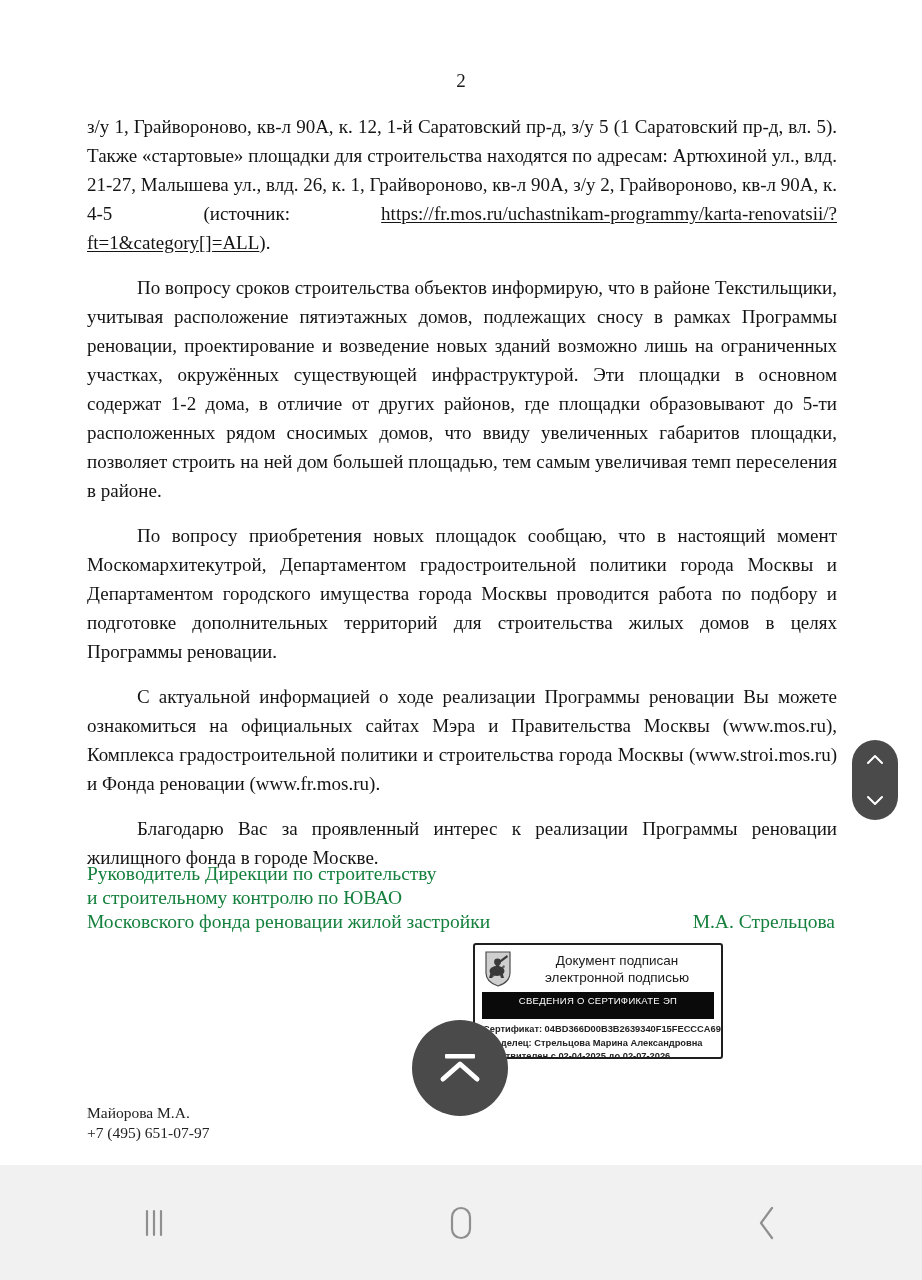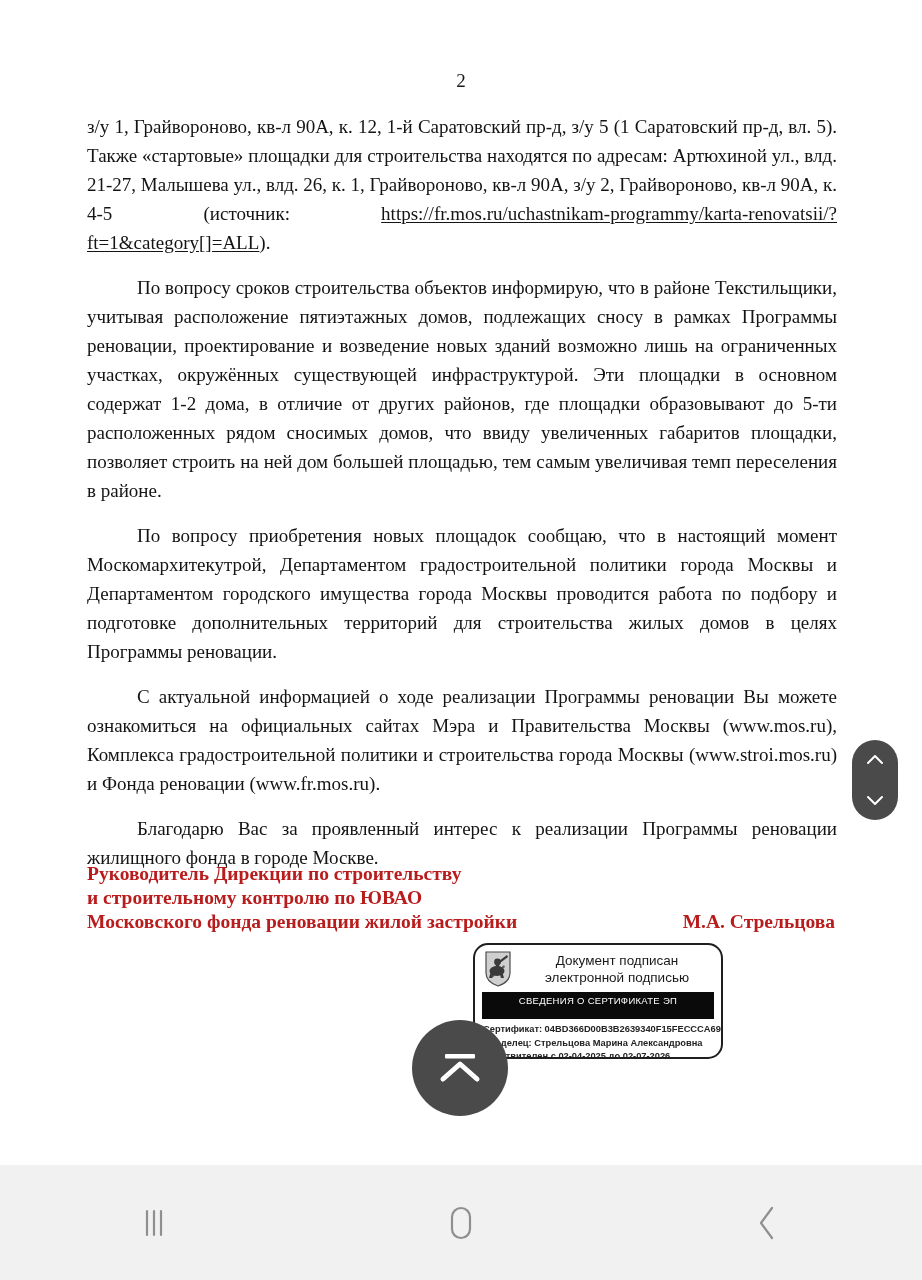--- a/index.html
+++ b/index.html
@@ -68,45 +68,45 @@
     text-underline-offset: 2px;
   }
 
   
   #signature-block {
     position: absolute;
     left: 87px;
     top: 862px;
     width: 750px;
     font-family: "Liberation Serif", "DejaVu Serif", serif;
-    font-weight: bold;
+    font-weight: normal;
     font-size: 19.5px;
     line-height: 24px;
-    color: #b91c1c;
+    color: #15803d;
   }
   #signature-block .sig-row {
     display: flex;
     justify-content: space-between;
     align-items: baseline;
     gap: 47px;
   }
   #signature-block .sig-name {
     white-space: nowrap;
     padding-right: 2px;
   }
 
   
   #signature-stamp {
     position: absolute;
     left: 473px;
     top: 943px;
     width: 250px;
     height: 116px;
     border: 2px solid #1f1f1f;
-    border-radius: 15px;
+    border-radius: 3px;
     background: #ffffff;
     box-sizing: border-box;
     font-family: "Liberation Sans", "DejaVu Sans", sans-serif;
     overflow: hidden;
   }
   .stamp-head {
     display: flex;
     align-items: center;
     padding: 6px 8px 2px 10px;
   }
@@ -260,20 +260,24 @@
       </span>
     </div>
     <div class="stamp-bar">СВЕДЕНИЯ О СЕРТИФИКАТЕ ЭП</div>
     <div class="stamp-details">
       <div>Сертификат: 04BD366D00B3B2639340F15FECCCA69FD4</div>
       <div>Владелец: Стрельцова Марина Александровна</div>
       <div>Действителен с 02-04-2025 до 02-07-2026</div>
     </div>
   </div>
 
+  <div id="contact-info">
+    <div>Майорова М.А.</div>
+    <div>+7 (495) 651-07-97</div>
+  </div>
 
   <div id="scroll-pill">
     <span class="chev">
       <svg width="22" height="22" viewBox="0 0 22 22">
         <path d="M4 14 L11 7 L18 14" fill="none" stroke="#ffffff" stroke-width="2" stroke-linecap="round" stroke-linejoin="round"></path>
       </svg>
     </span>
     <span class="chev">
       <svg width="22" height="22" viewBox="0 0 22 22">
         <path d="M4 8 L11 15 L18 8" fill="none" stroke="#ffffff" stroke-width="2" stroke-linecap="round" stroke-linejoin="round"></path>

